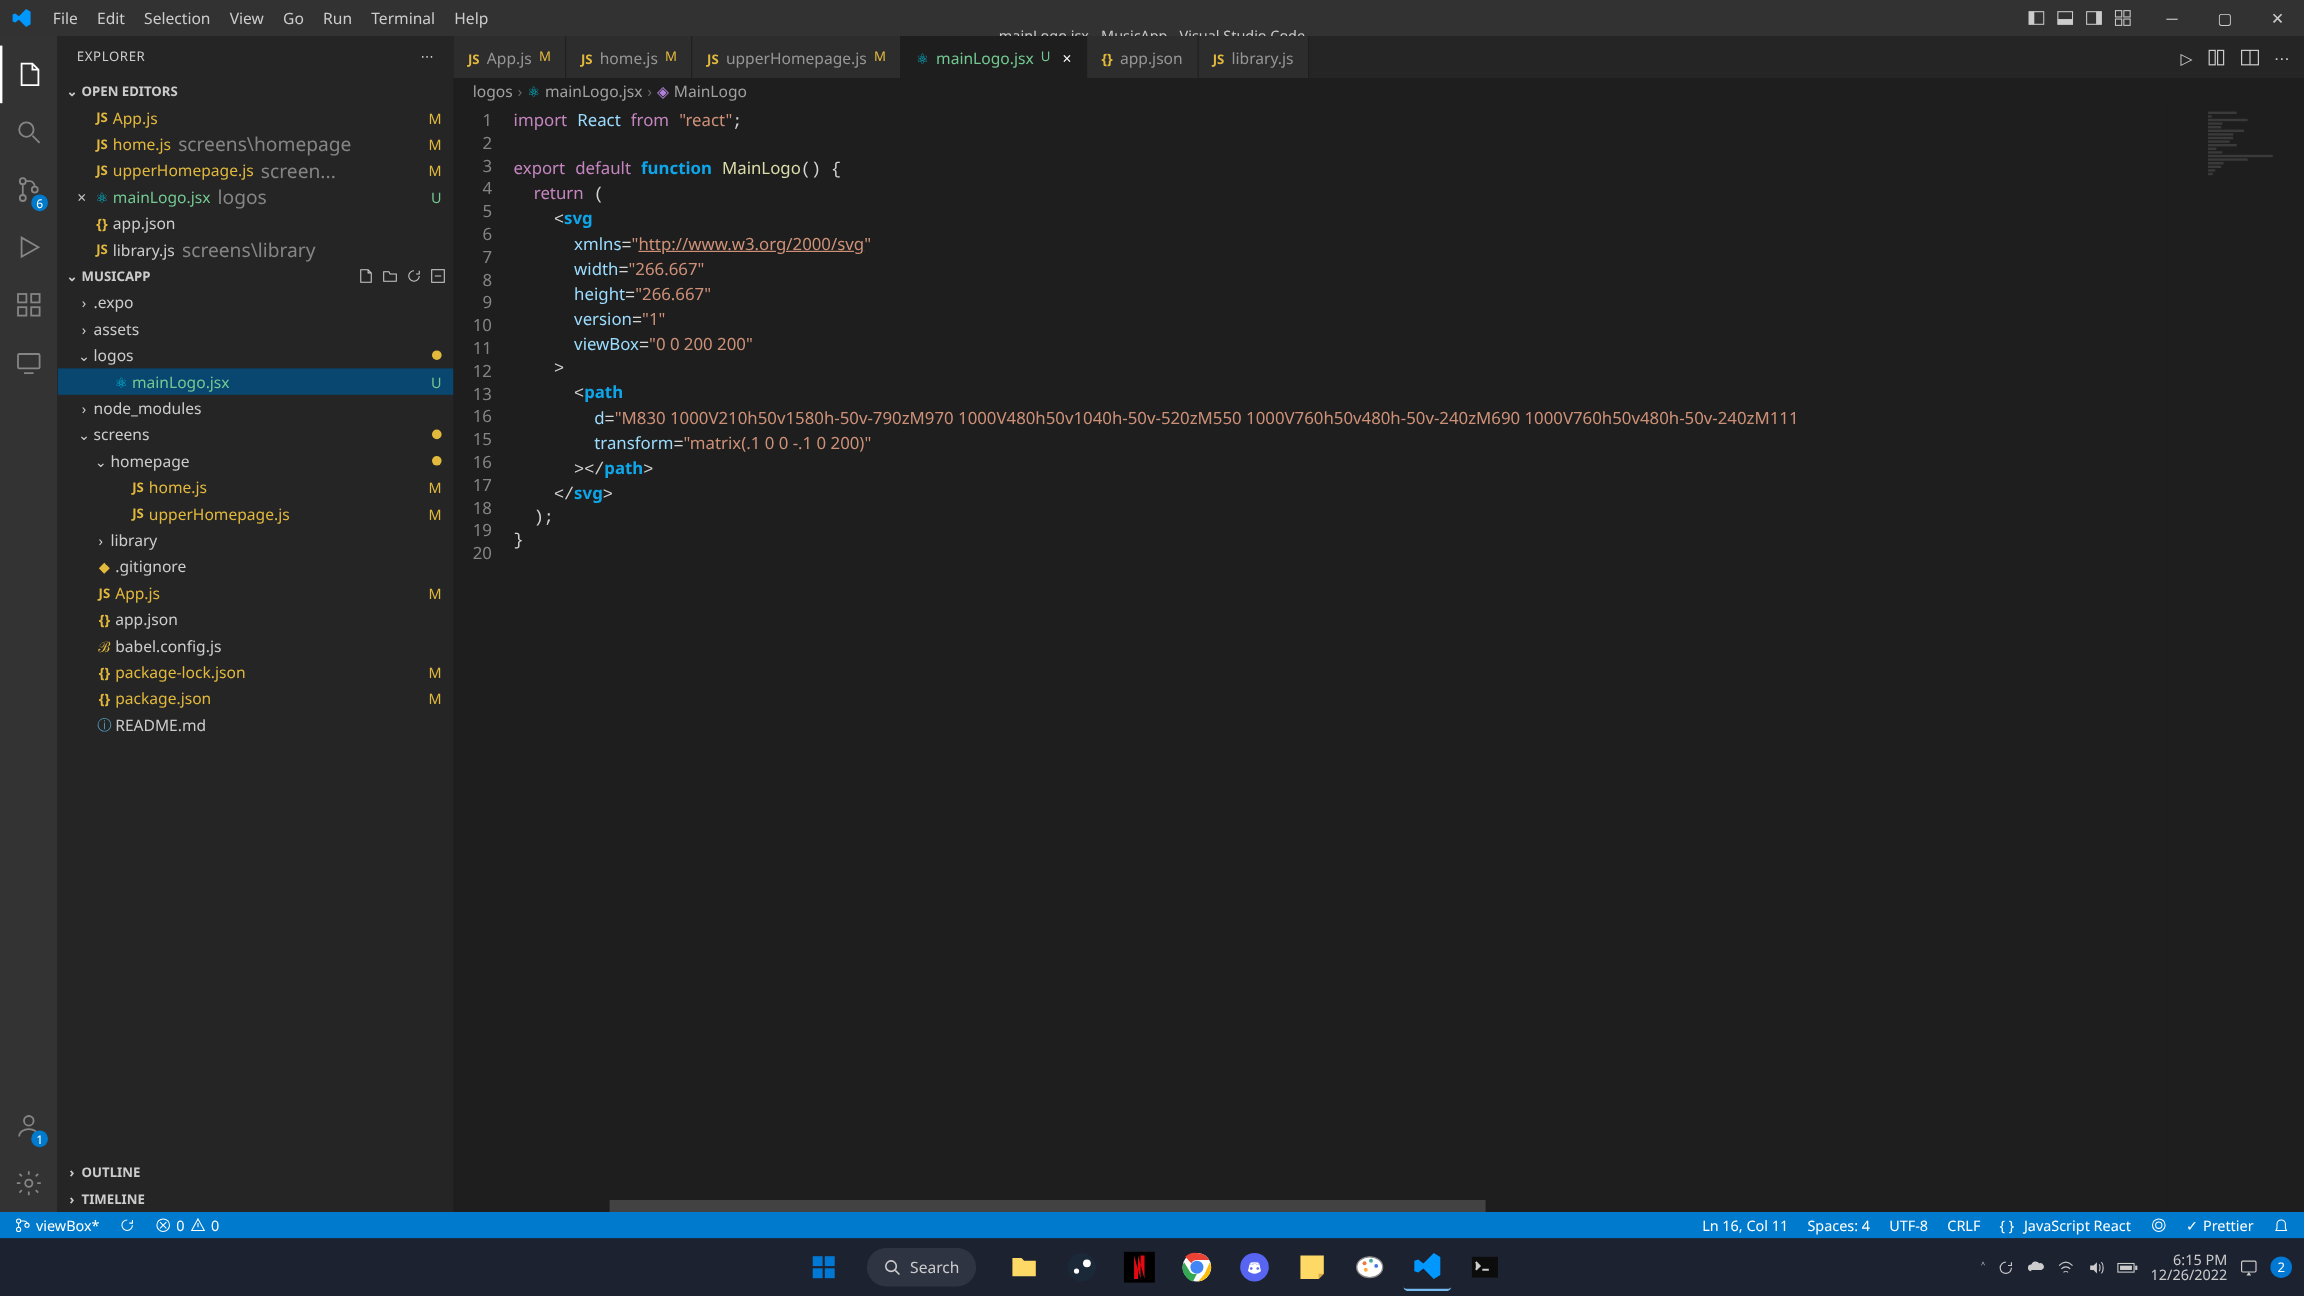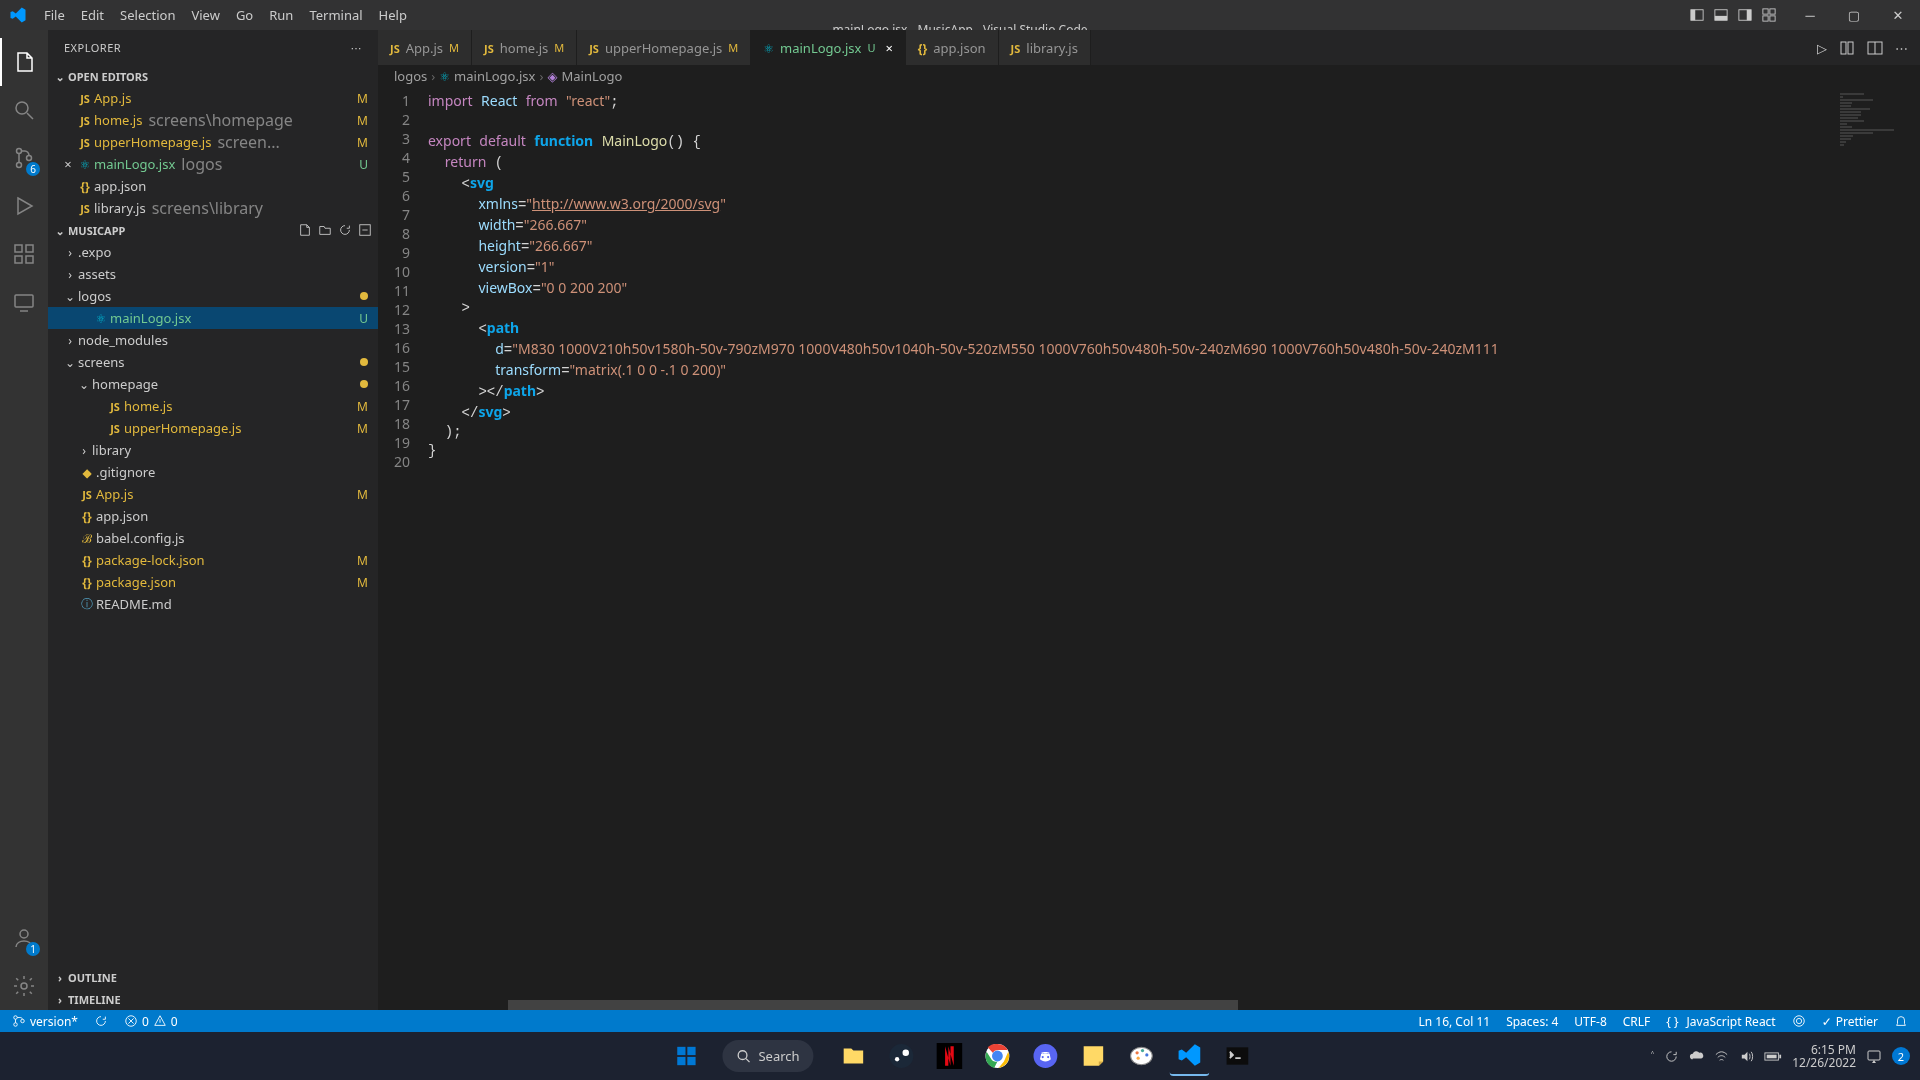--- a/index.html
+++ b/index.html
@@ -564,21 +564,21 @@
 </div>
 
 <div class="statusbar">
   <div class="sb-item">
       <svg width="14" height="14" viewBox="0 0 16 16">
         <circle cx="4" cy="4" r="2" fill="none" stroke="currentColor"></circle>
         <circle cx="4" cy="12" r="2" fill="none" stroke="currentColor"></circle>
         <circle cx="12" cy="8" r="2" fill="none" stroke="currentColor"></circle>
         <path fill="none" stroke="currentColor" d="M4 6v4M6 4h3c1.5 0 3 1 3 2"></path>
       </svg>
-      <span>version*</span>
+      <span>viewBox*</span>
     </div>
   <div class="sb-item">
       <svg width="14" height="14" viewBox="0 0 16 16">
         <path fill="none" stroke="currentColor" d="M13 8A5 5 0 1 1 8 3M13 3v3h-3"></path>
       </svg>
     </div>
   <div class="sb-item">
     <svg width="14" height="14" viewBox="0 0 16 16">
         <circle cx="8" cy="8" r="6" fill="none" stroke="currentColor"></circle>
         <line x1="5" y1="5" x2="11" y2="11" stroke="currentColor"></line>

